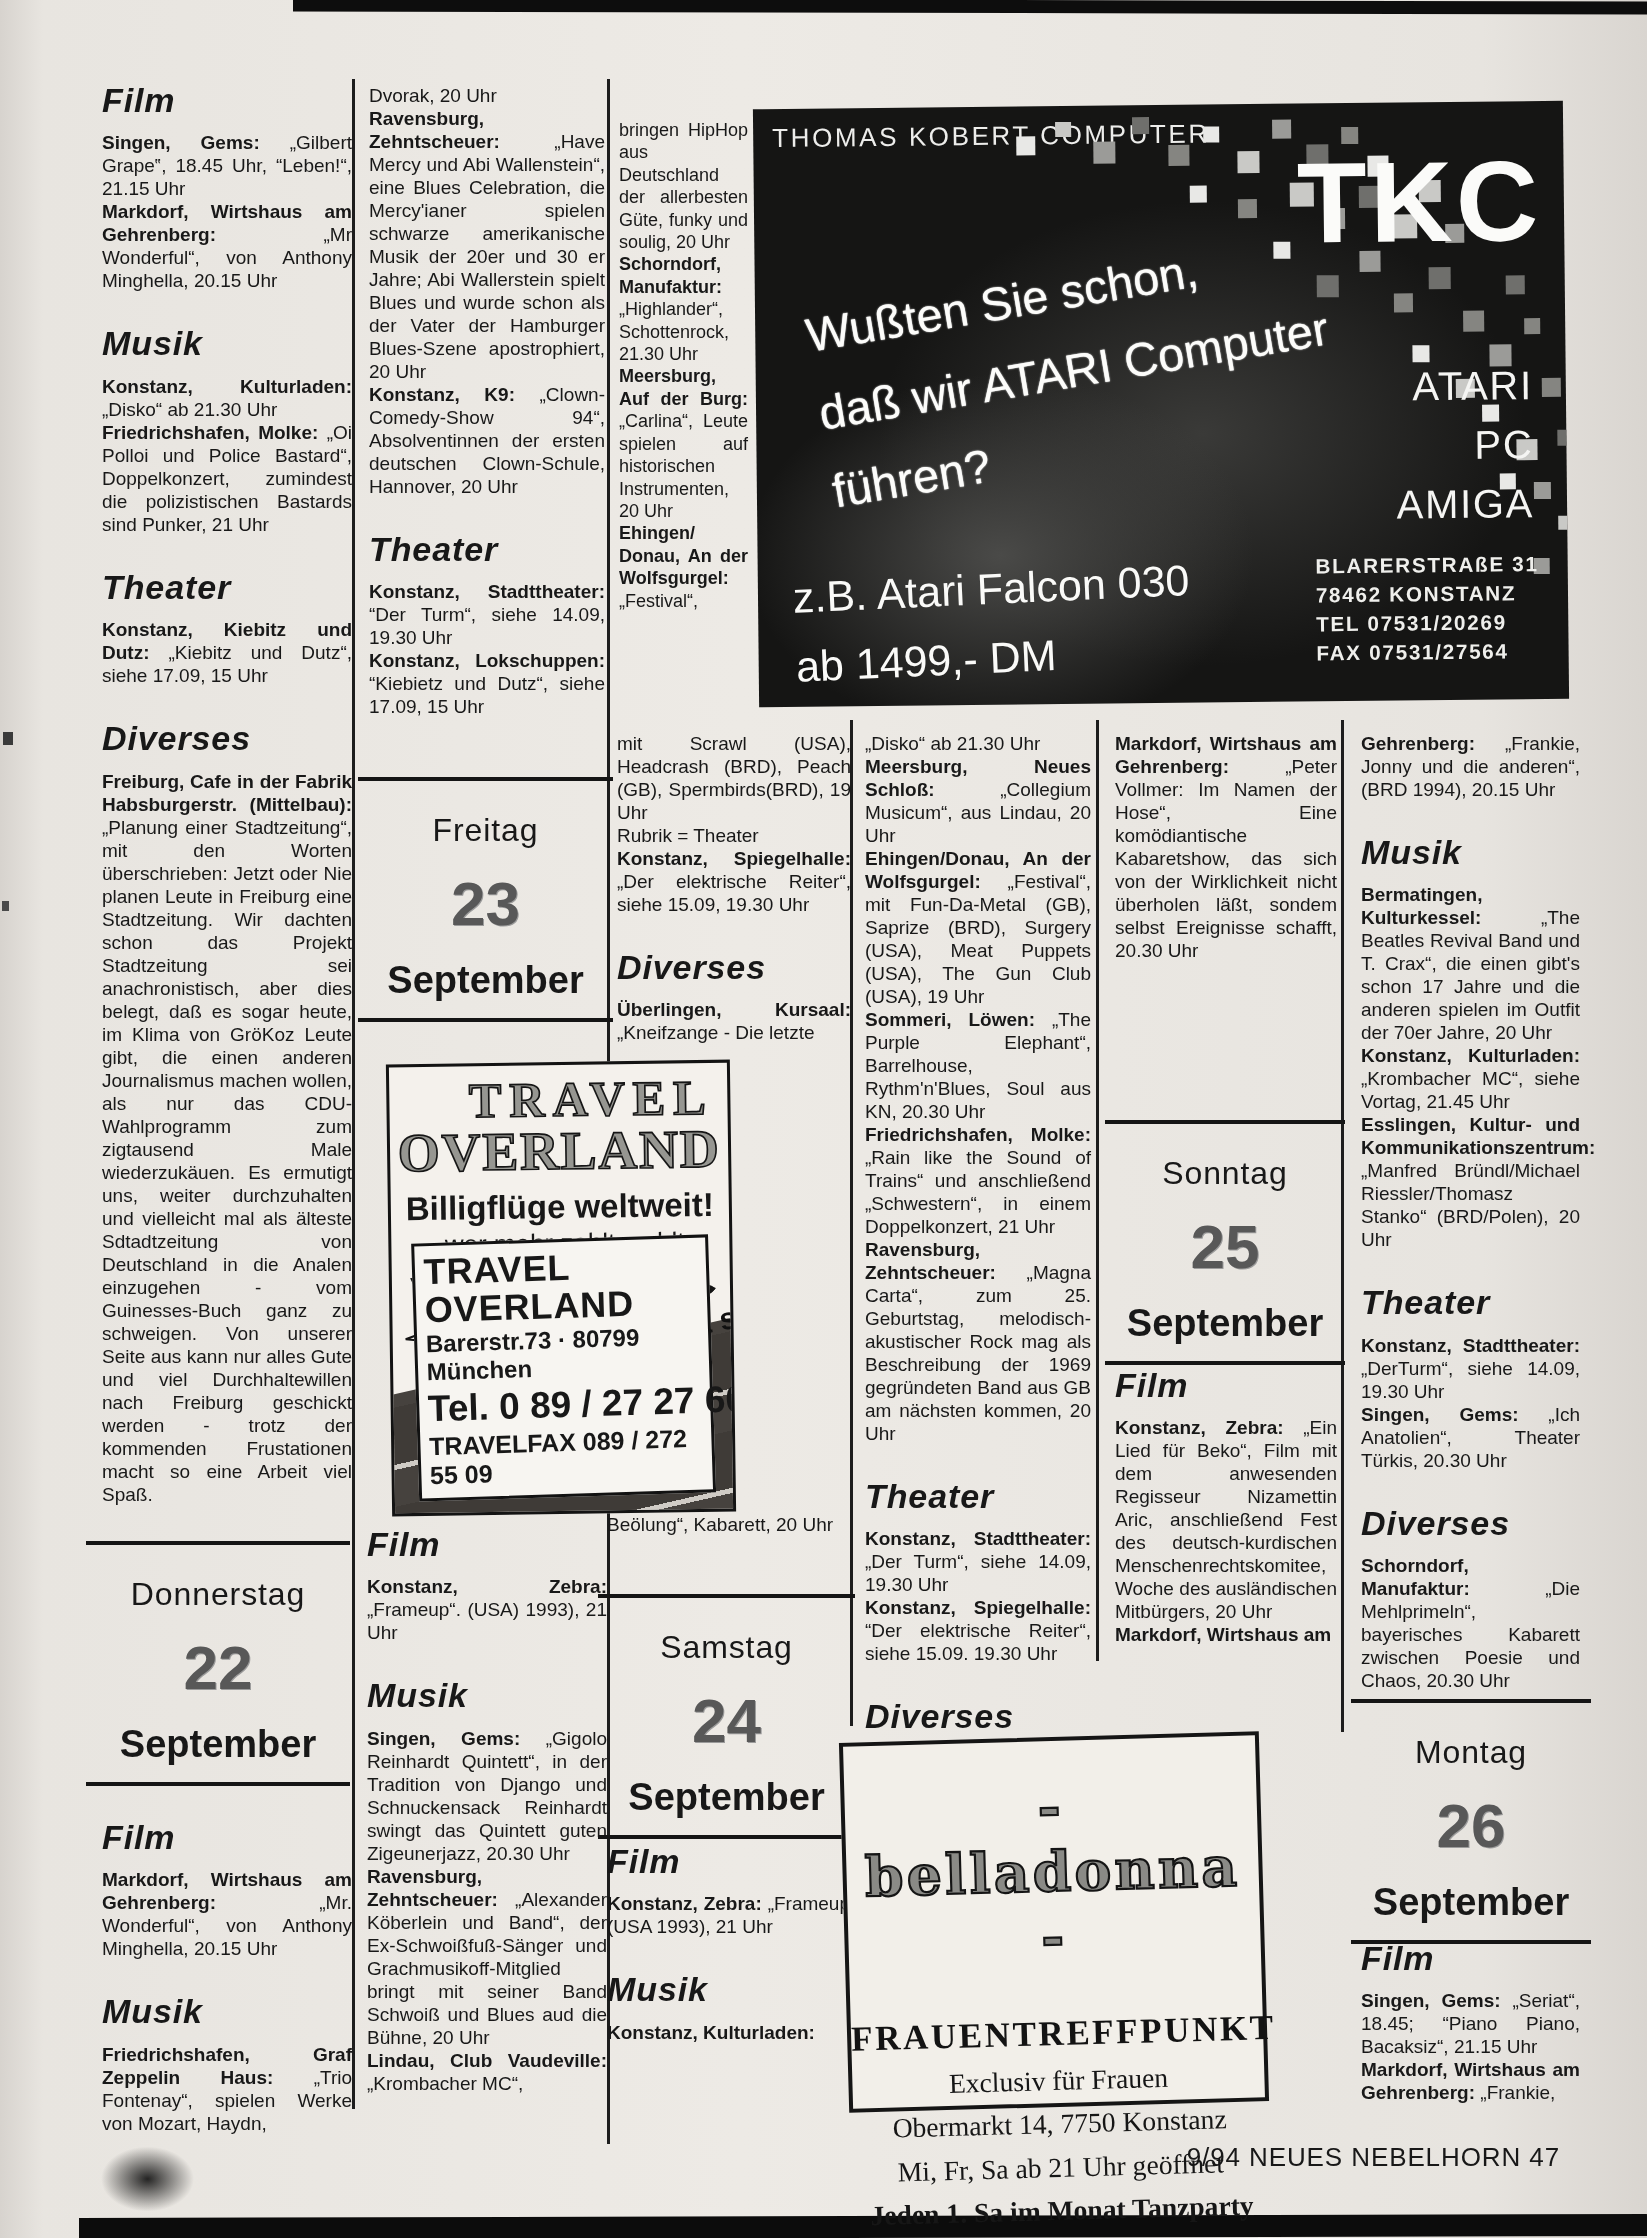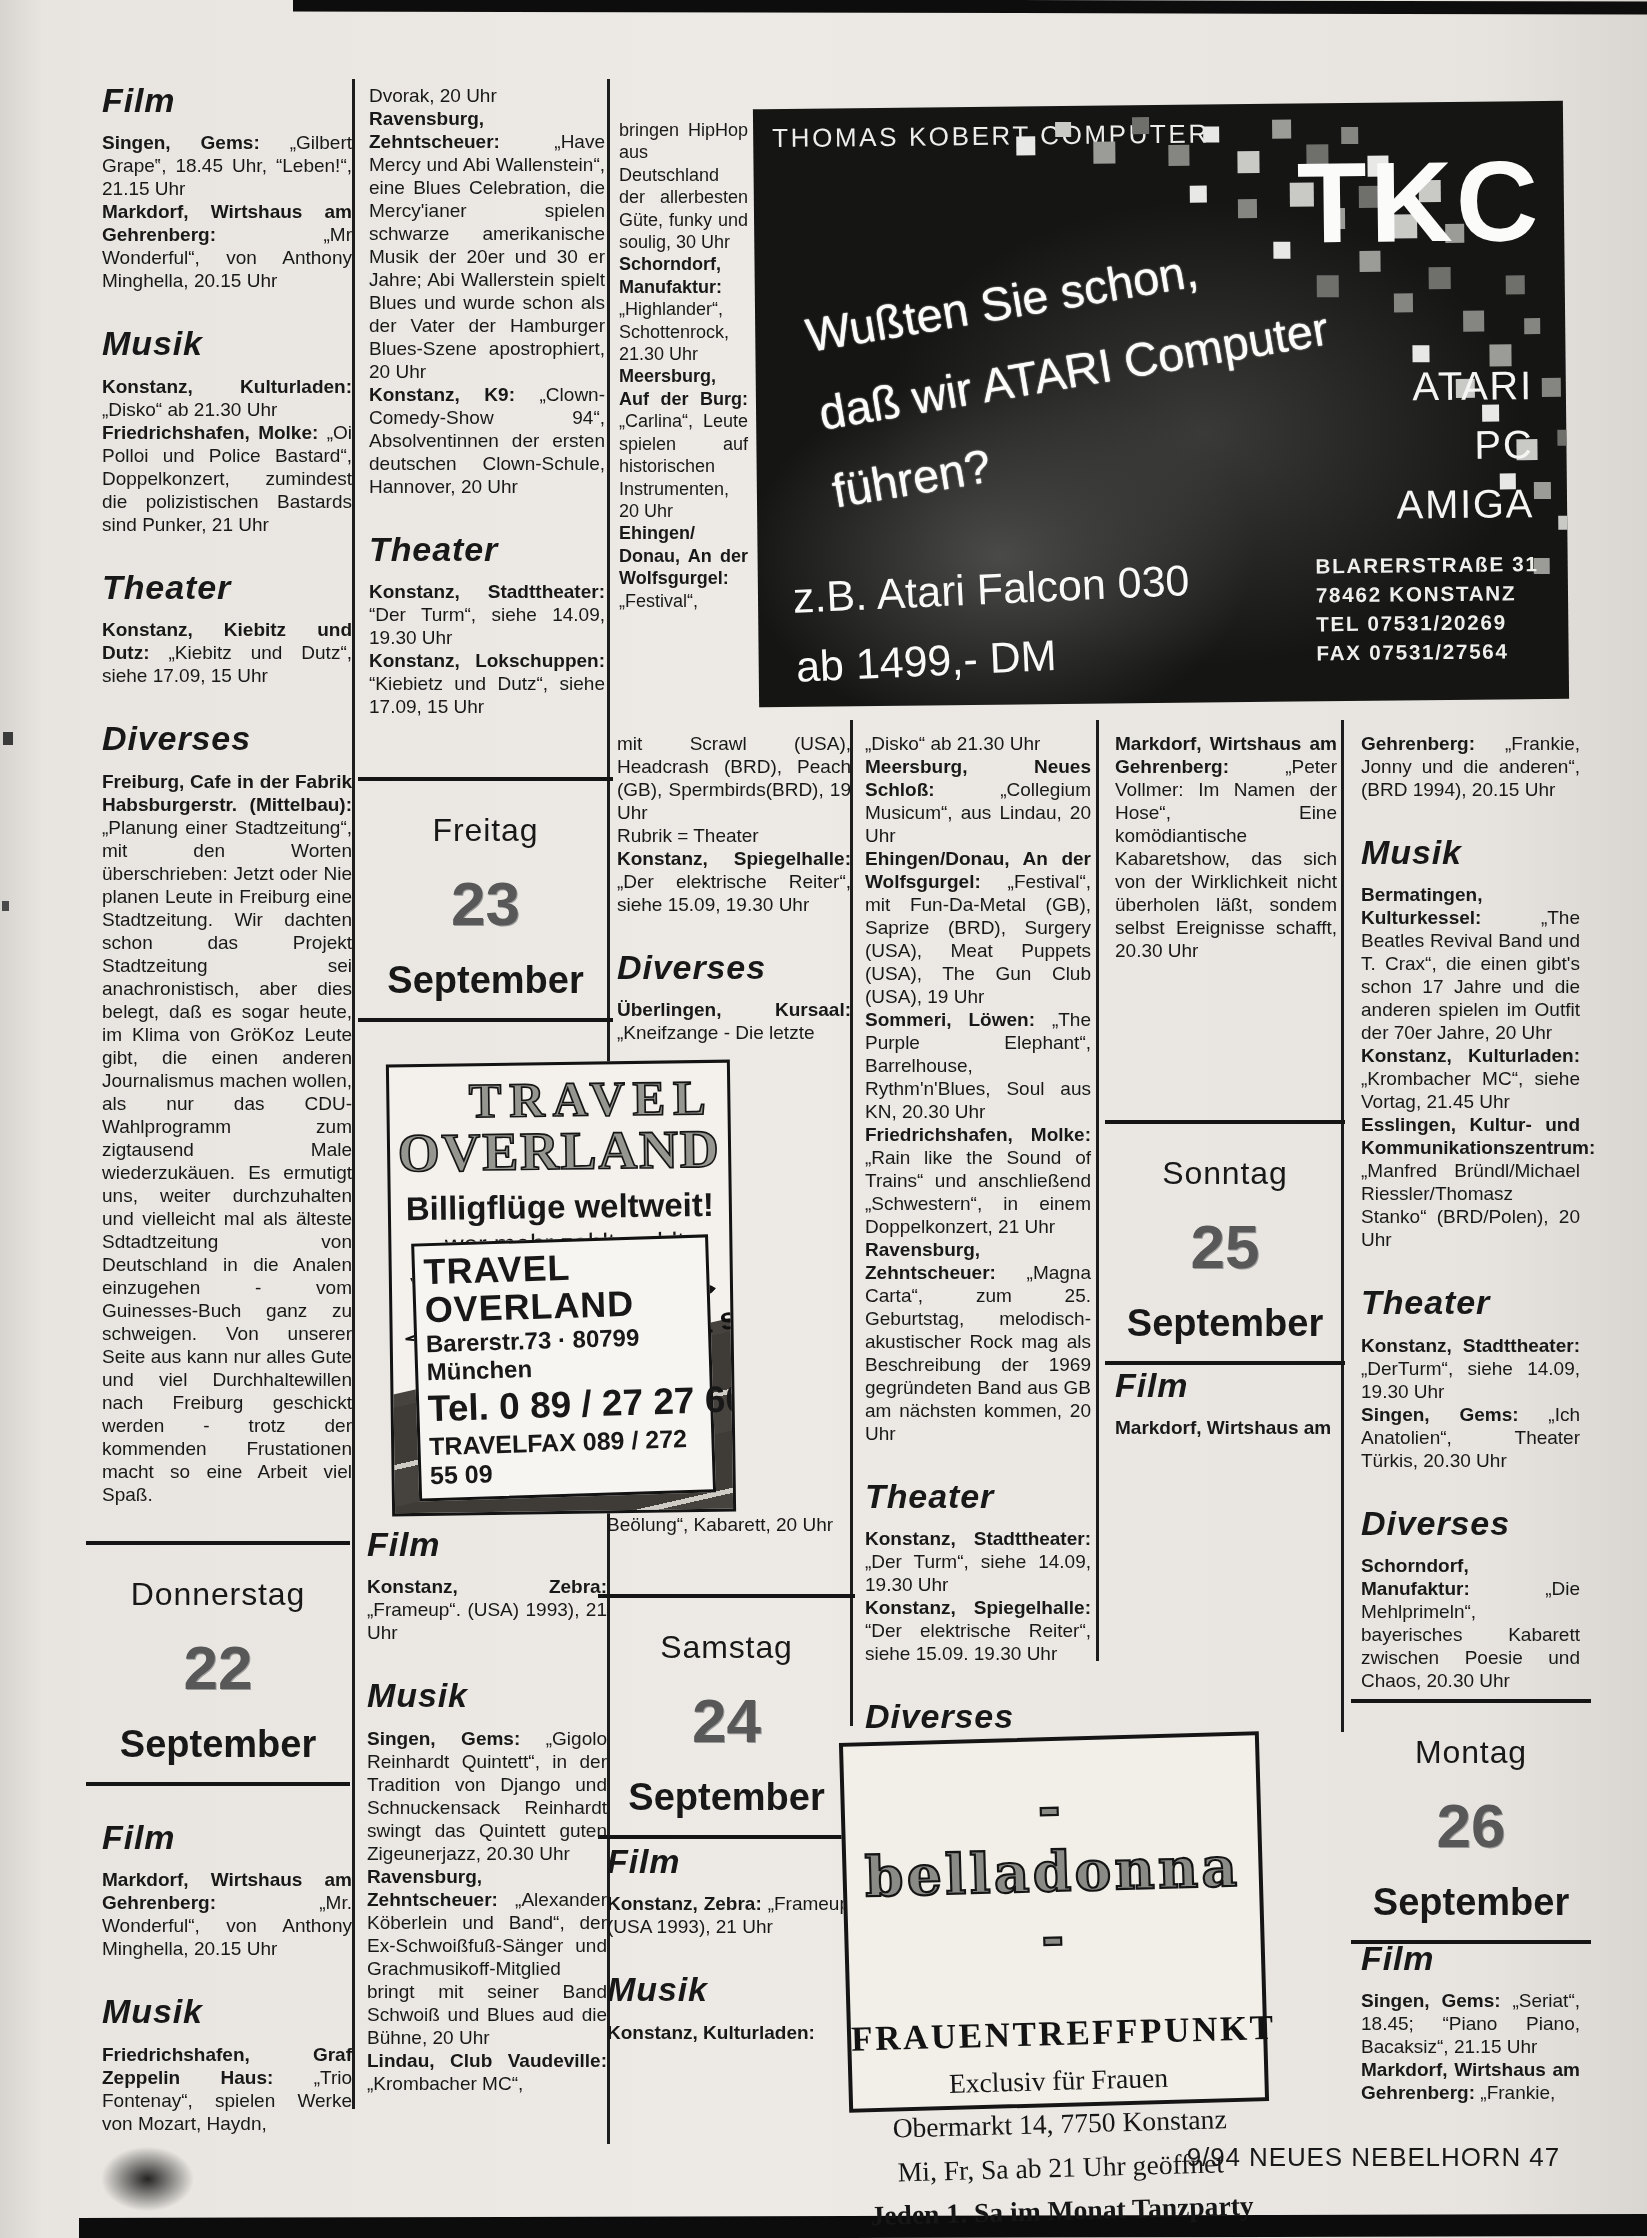--- a/index.html
+++ b/index.html
@@ -138,21 +138,21 @@
       </div>
       <div class="flow" style="left: 367px; top: 1527px; width: 240px;">
         <div class="sec">Film</div>
         <p class="entry"><b>Konstanz, Zebra: </b><span>„Frameup“. (USA) 1993), 21 Uhr</span></p>
         <div class="sec">Musik</div>
         <p class="entry"><b>Singen, Gems: </b><span>„Gigolo Reinhardt Quintett“, in der Tradition von Django und Schnuckensack Reinhardt swingt das Quintett guten Zigeunerjazz, 20.30 Uhr</span></p>
         <p class="entry"><b>Ravensburg, Zehntscheuer: </b><span>„Alexander Köberlein und Band“, der Ex-Schwoißfuß-Sänger und Grachmusikoff-Mitglied bringt mit seiner Band Schwoiß und Blues aud die Bühne, 20 Uhr</span></p>
         <p class="entry"><b>Lindau, Club Vaudeville: </b><span>„Krombacher MC“,</span></p>
       </div>
       <div class="flow narrow" style="left: 619px; top: 119px; width: 129px;">
-        <p class="entry"><span>bringen HipHop aus Deutschland der allerbesten Güte, funky und soulig, 30 Uhr</span></p>
+        <p class="entry"><span>bringen HipHop aus Deutschland der allerbesten Güte, funky und soulig, 20 Uhr</span></p>
         <p class="entry"><b>Schorndorf, Manufaktur: </b><span>„Highlander“, Schottenrock, 21.30 Uhr</span></p>
         <p class="entry"><b>Meersburg, Auf der Burg: </b><span>„Carlina“, Leute spielen auf historischen Instrumenten, 20 Uhr</span></p>
         <p class="entry"><b>Ehingen/ Donau, An der Wolfsgurgel: </b><span>„Festival“,</span></p>
       </div>
       <div class="flow" style="left: 617px; top: 732px; width: 234px;">
         <p class="entry"><span>mit Scrawl (USA), Headcrash (BRD), Peach (GB), Spermbirds(BRD), 19 Uhr</span></p>
         <p class="entry"><span>Rubrik = Theater</span></p>
         <p class="entry"><b>Konstanz, Spiegelhalle: </b><span>„Der elektrische Reiter“, siehe 15.09, 19.30 Uhr</span></p>
         <div class="sec">Diverses</div>
         <p class="entry"><b>Überlingen, Kursaal: </b><span>„Kneifzange - Die letzte</span></p>
@@ -190,20 +190,21 @@
       </div>
       <div class="flow" style="left: 1105px; top: 1120px; width: 240px;">
         <div class="day">
           <div class="day-name">Sonntag</div>
           <div class="day-num">25</div>
           <div class="day-month">September</div>
         </div>
       </div>
       <div class="flow" style="left: 1115px; top: 1368px; width: 222px;">
         <div class="sec">Film</div>
+        <p class="entry"><b>Konstanz, Zebra: </b><span>„Ein Lied für Beko“, Film mit dem anwesenden Regisseur Nizamettin Aric, anschließend Fest des deutsch-kurdischen Menschenrechtskomitee, Woche des ausländischen Mitbürgers, 20 Uhr</span></p>
         <p class="entry"><b>Markdorf, Wirtshaus am </b></p>
       </div>
       <div class="flow" style="left: 1361px; top: 732px; width: 219px;">
         <p class="entry"><b>Gehrenberg: </b><span>„Frankie, Jonny und die anderen“, (BRD 1994), 20.15 Uhr</span></p>
         <div class="sec">Musik</div>
         <p class="entry"><b>Bermatingen, Kulturkessel: </b><span>„The Beatles Revival Band und T. Crax“, die einen gibt's schon 17 Jahre und die anderen spielen im Outfit der 70er Jahre, 20 Uhr</span></p>
         <p class="entry"><b>Konstanz, Kulturladen: </b><span>„Krombacher MC“, siehe Vortag, 21.45 Uhr</span></p>
         <p class="entry"><b>Esslingen, Kultur- und Kommunikationszentrum: </b><span>„Manfred Bründl/Michael Riessler/Thomasz Stanko“ (BRD/Polen), 20 Uhr</span></p>
         <div class="sec">Theater</div>
         <p class="entry"><b>Konstanz, Stadttheater: </b><span>„DerTurm“, siehe 14.09, 19.30 Uhr</span></p>

